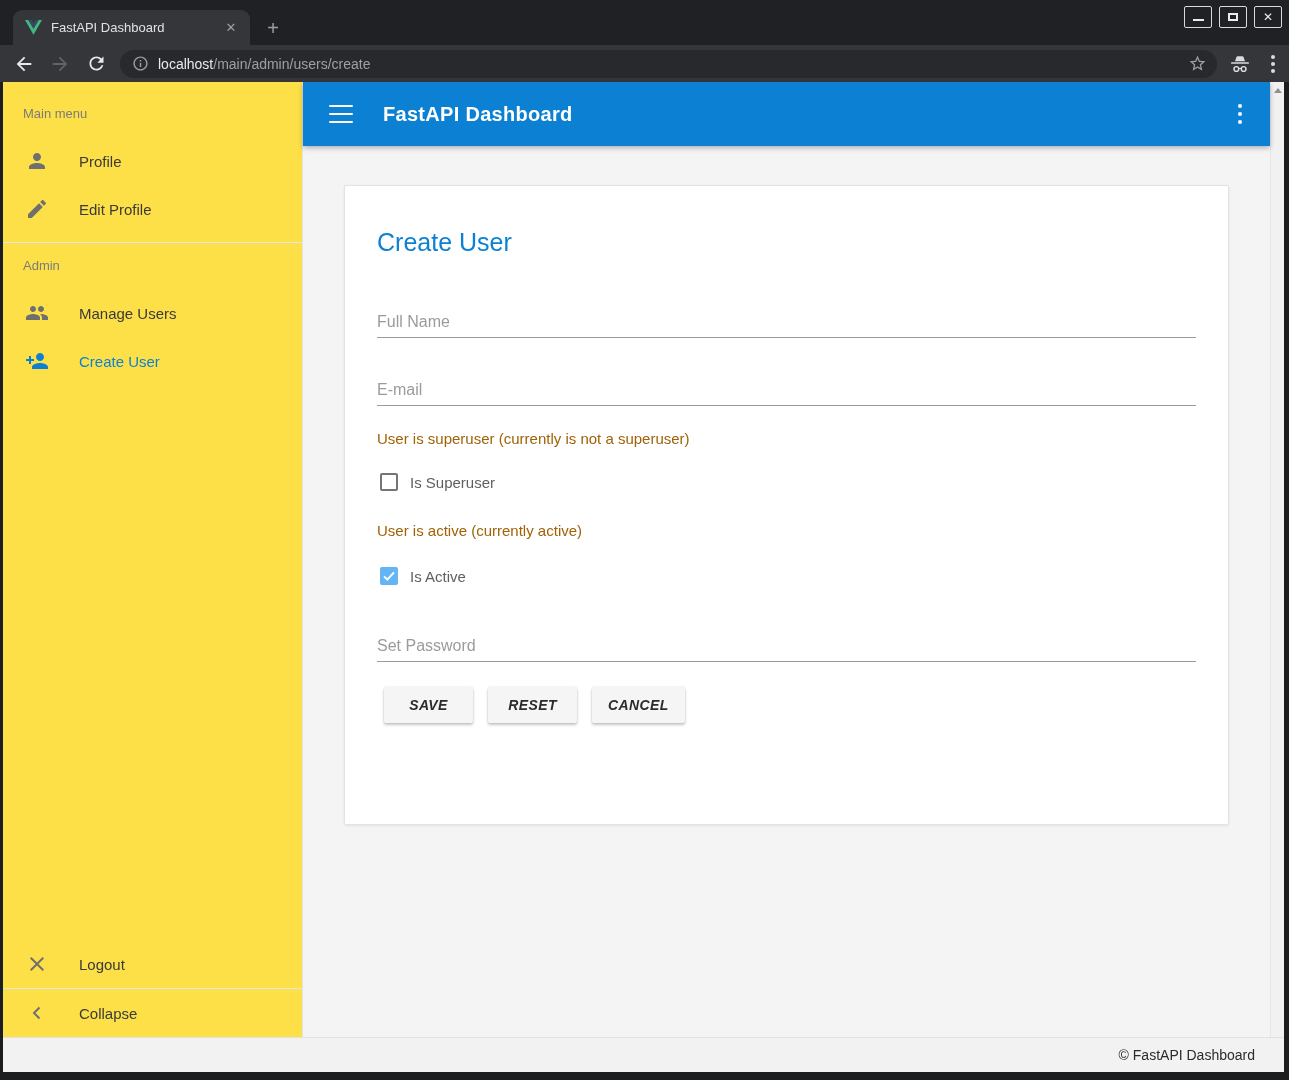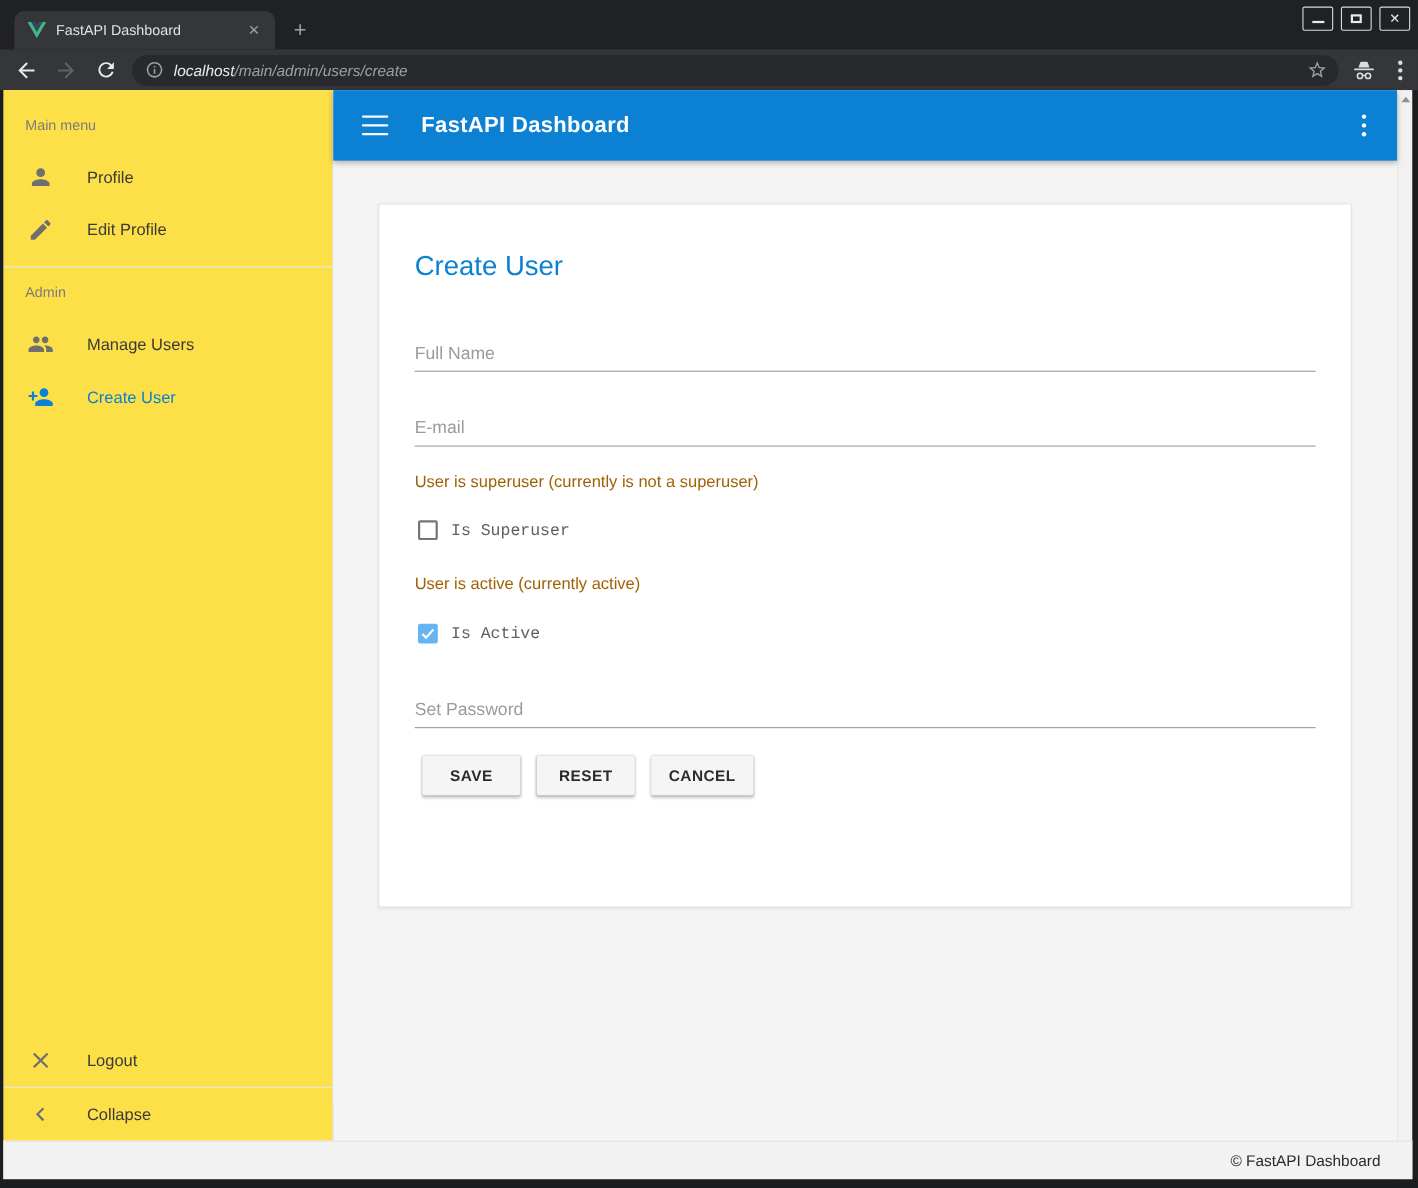--- a/index.html
+++ b/index.html
@@ -15,21 +15,21 @@
   .tab-close { color:#9aa0a6; font-size:13px; width:18px; height:18px; display:flex; align-items:center; justify-content:center; border-radius:50%; }
   .newtab-btn { position:absolute; left:261px; top:16px; width:24px; height:24px; color:#9aa0a6; font-size:20px;
                 display:flex; align-items:center; justify-content:center; }
   .win-controls { position:absolute; right:7px; top:6px; display:flex; gap:7px; }
   .winbtn { width:28px; height:22px; border:1px solid #d8dadd; border-radius:2px; display:flex; align-items:center; justify-content:center; }
   .i-min { width:11px; border-bottom:2px solid #e8eaed; margin-top:6px; }
   .i-max { width:10px; height:8px; border:2px solid #e8eaed; }
   .i-x   { color:#e8eaed; font-size:12px; line-height:1; }
 
   .toolbar { position:absolute; top:45px; left:0; width:100%; height:37px; background:#35363a;
-             display:flex; align-items:center;font-style:italic; }
+             display:flex; align-items:center; }
   .nav-ic { width:24px; height:24px; margin-left:12px; flex:none; display:flex; align-items:center; justify-content:center; }
   .omnibox { height:28px; flex:1; margin:0 12px 0 12px; background:#28292c; border-radius:14px;
              display:flex; align-items:center; padding:0 10px 0 12px; min-width:0; }
   .url { font-size:14px; white-space:nowrap; overflow:hidden; margin-left:9px; flex:1; }
   .url .host { color:#e8eaed; }
   .url .path { color:#9aa0a6; }
   .tool-right { display:flex; align-items:center; gap:20px; margin-right:14px; }
 
   
   .viewport { position:absolute; top:82px; left:3px; width:1281px; height:990px; background:#f4f4f4; }
@@ -70,31 +70,31 @@
           border:1px solid #e3e3e3; border-radius:2px; box-shadow:0 1px 3px rgba(0,0,0,0.07);
           padding:0 32px; }
   .form-title { margin-top:42px; font-size:25px; color:#0c81d4; font-weight:400; }
   .mat-input { display:block; width:100%; height:32px; border:none; border-bottom:1px solid #9b9b9b;
                background:transparent; font-size:16px; color:#3a3a3a; outline:none;
                font-family:"Liberation Sans", sans-serif; }
   .mat-input::placeholder { color:#9b9b9b; opacity:1; }
   .in-1 { margin-top:49px; } .in-2 { margin-top:36px; } .in-3 { margin-top:44px; } .in-4 { margin-top:36px; }
   .note { font-size:15px; color:#a16207; height:18px; }
   .note-1 { margin-top:24px; } .note-2 { margin-top:30px; }
-  .check-row { display:flex; align-items:center; height:20px;font-family:Liberation Mono, monospace; }
+  .check-row { display:flex; align-items:center; height:20px; }
   .row-1 { margin-top:24px; } .row-2 { margin-top:26px; }
   .checkbox { width:18px; height:18px; border:2px solid #757575; border-radius:2px; margin-left:3px; flex:none; cursor:pointer; }
   .checkbox.checked { border:none; background:#64b5f6; display:flex; align-items:center; justify-content:center; }
   .checkbox.checked svg { width:16px; height:16px; }
   .check-label { margin-left:12px; font-size:15px; color:#5f5f5f; }
   .btn-row { margin-top:25px; margin-left:7px; display:flex; gap:15px; }
   .btn { min-width:89px; height:36px; background:#f5f5f5; border:none; border-radius:2px;
          box-shadow:0 2px 3px rgba(0,0,0,0.22), 0 0 2px rgba(0,0,0,0.12);
          font-family:"Liberation Sans", sans-serif; font-size:14px; font-weight:bold; letter-spacing:0.4px;
-         color:#2b2b2b; cursor:pointer; padding:0 16px; }
+         color:#2b2b2b; cursor:pointer; padding:0 16px;font-style:italic; }
 
   .page-footer { position:absolute; bottom:0; left:0; width:100%; height:35px; background:#f2f2f3;
                  border-top:1px solid #e2e2e2; display:flex; align-items:center; justify-content:flex-end;
                  padding-right:29px; font-size:14px; color:#2b2b2b; z-index:3; }
 
   .border-bottom { position:absolute; bottom:0; left:0; width:100%; height:8px; background:#1c1d1f; }
   .border-left { position:absolute; top:82px; left:0; width:3px; height:998px; background:#1c1d1f; }
   .border-right { position:absolute; top:82px; right:0; width:5px; height:998px; background:#1c1d1f; }
 </style>
 </head>

